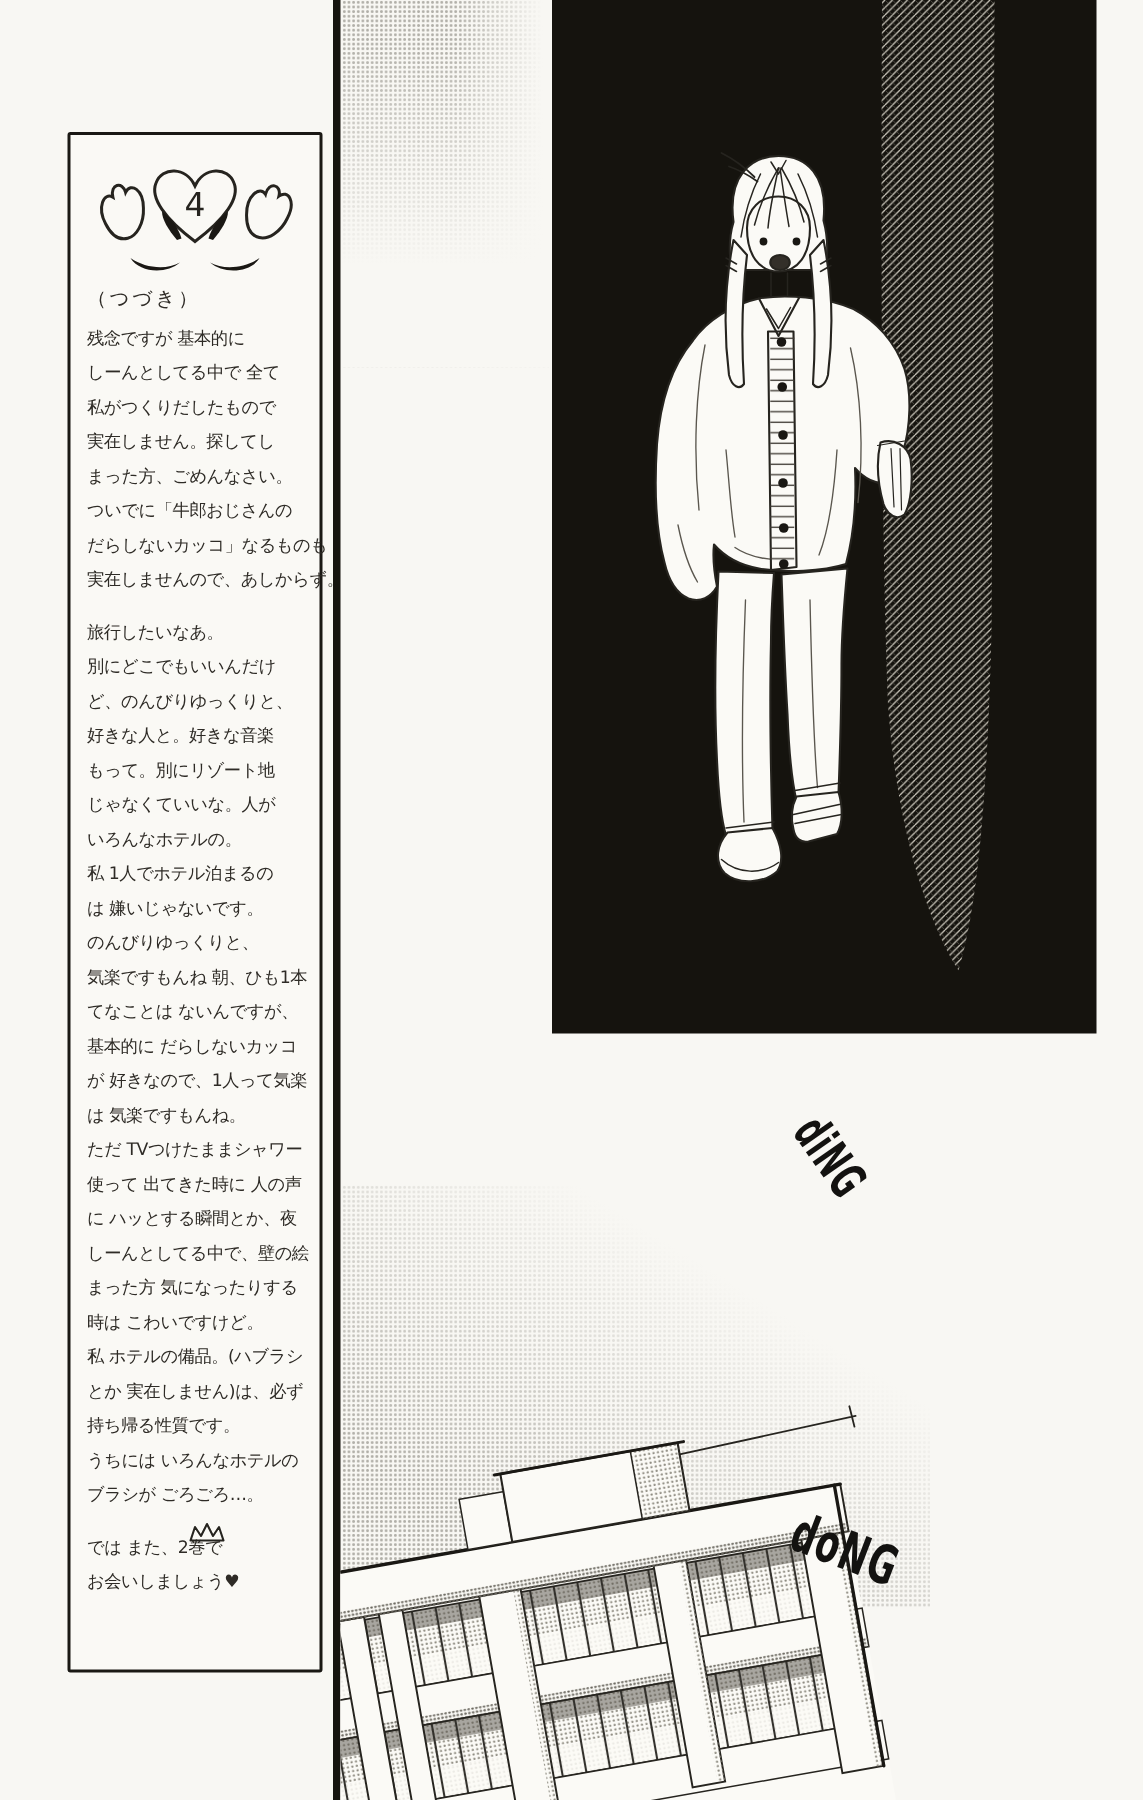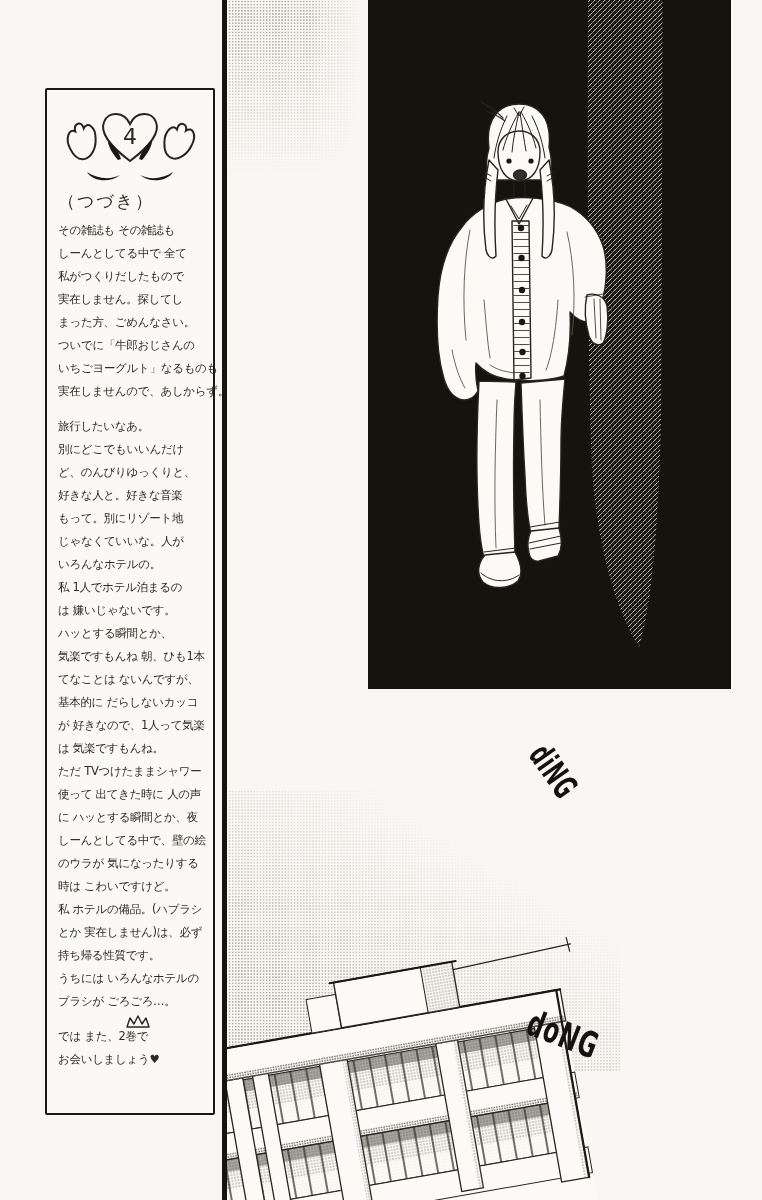--- a/index.html
+++ b/index.html
@@ -4,21 +4,21 @@
 <style>
   html,body{margin:0;padding:0;background:#e9e7e2;}
   .page{position:relative;width:762px;height:1200px;background:#f8f7f3;overflow:hidden;
         font-family:"DejaVu Sans",sans-serif;color:#2e2b26;}
   
   .vrule{position:absolute;left:222px;top:0;width:5px;height:1200px;background:#16140f;}
   
   .sidebar{position:absolute;left:45px;top:88px;width:170px;height:1027px;
            border:2.5px solid #1a1814;border-radius:2px;background:#faf9f5;box-sizing:border-box;}
   .logo{display:block;margin:12px auto 0 auto;}
-  .note-heading{margin:4px 0 2px 11px;font-size:17px;letter-spacing:2px;}
+  .note-heading{margin:4px 0 2px 11px;font-size:13px;letter-spacing:2px;}
   .note-lines{padding:4px 2px 0 11px;}
   .note-line{height:23px;line-height:23px;font-size:11.5px;white-space:nowrap;letter-spacing:-0.3px;}
   .note-gap{height:12px;}
   .crown{position:absolute;left:78px;top:924px;}
   
   .tone{position:absolute;background:radial-gradient(circle,rgba(120,117,108,.55) .8px,rgba(0,0,0,0) 1px);
         background-size:3.1px 3.1px;}
   .tone-top{left:228px;top:0;width:138px;height:245px;}
   .tone-top::after{content:"";position:absolute;inset:0;
         background:linear-gradient(to bottom,rgba(248,247,243,0) 12%,#f8f7f3 72%),
@@ -63,49 +63,49 @@
 
       <path d="M63,58 C57,51 53,44 53,39 C59,43 64,50 66,57 Z" fill="#1a1814"></path>
       <path d="M87,58 C93,51 97,44 97,39 C91,43 86,50 84,57 Z" fill="#1a1814"></path>
 
       <path d="M32,70 C42,77 56,78 65,73 C56,81 38,80 32,70 Z" fill="#1a1814"></path>
       <path d="M118,70 C108,77 94,78 85,73 C94,81 112,80 118,70 Z" fill="#1a1814"></path>
       <text x="75" y="42" font-size="22" text-anchor="middle" fill="#26241f" font-family="DejaVu Sans, sans-serif">4</text>
     </svg>
     <div class="note-heading">（つづき）</div>
     <div class="note-lines">
-        <div class="note-line">その雑誌も その雑誌も</div>
+        <div class="note-line">残念ですが 基本的に</div>
         <div class="note-line">しーんとしてる中で 全て</div>
         <div class="note-line">私がつくりだしたもので</div>
         <div class="note-line">実在しません。探してし</div>
         <div class="note-line">まった方、ごめんなさい。</div>
         <div class="note-line">ついでに「牛郎おじさんの</div>
-        <div class="note-line">いちごヨーグルト」なるものも</div>
+        <div class="note-line">だらしないカッコ」なるものも</div>
         <div class="note-line">実在しませんので、あしからず。</div>
         <div class="note-gap"></div>
         <div class="note-line">旅行したいなあ。</div>
         <div class="note-line">別にどこでもいいんだけ</div>
         <div class="note-line">ど、のんびりゆっくりと、</div>
         <div class="note-line">好きな人と。好きな音楽</div>
         <div class="note-line">もって。別にリゾート地</div>
         <div class="note-line">じゃなくていいな。人が</div>
         <div class="note-line">いろんなホテルの。</div>
         <div class="note-line">私 1人でホテル泊まるの</div>
         <div class="note-line">は 嫌いじゃないです。</div>
-        <div class="note-line">ハッとする瞬間とか、</div>
+        <div class="note-line">のんびりゆっくりと、</div>
         <div class="note-line">気楽ですもんね 朝、ひも1本</div>
         <div class="note-line">てなことは ないんですが、</div>
         <div class="note-line">基本的に だらしないカッコ</div>
         <div class="note-line">が 好きなので、1人って気楽</div>
         <div class="note-line">は 気楽ですもんね。</div>
         <div class="note-line">ただ TVつけたままシャワー</div>
         <div class="note-line">使って 出てきた時に 人の声</div>
         <div class="note-line">に ハッとする瞬間とか、夜</div>
         <div class="note-line">しーんとしてる中で、壁の絵</div>
-        <div class="note-line">のウラが 気になったりする</div>
+        <div class="note-line">まった方 気になったりする</div>
         <div class="note-line">時は こわいですけど。</div>
         <div class="note-line">私 ホテルの備品。(ハブラシ</div>
         <div class="note-line">とか 実在しません)は、必ず</div>
         <div class="note-line">持ち帰る性質です。</div>
         <div class="note-line">うちには いろんなホテルの</div>
         <div class="note-line">ブラシが ごろごろ…。</div>
         <div class="note-gap"></div>
         <div class="note-line">では また、2巻で</div>
         <div class="note-line">お会いしましょう♥</div>
       </div>

